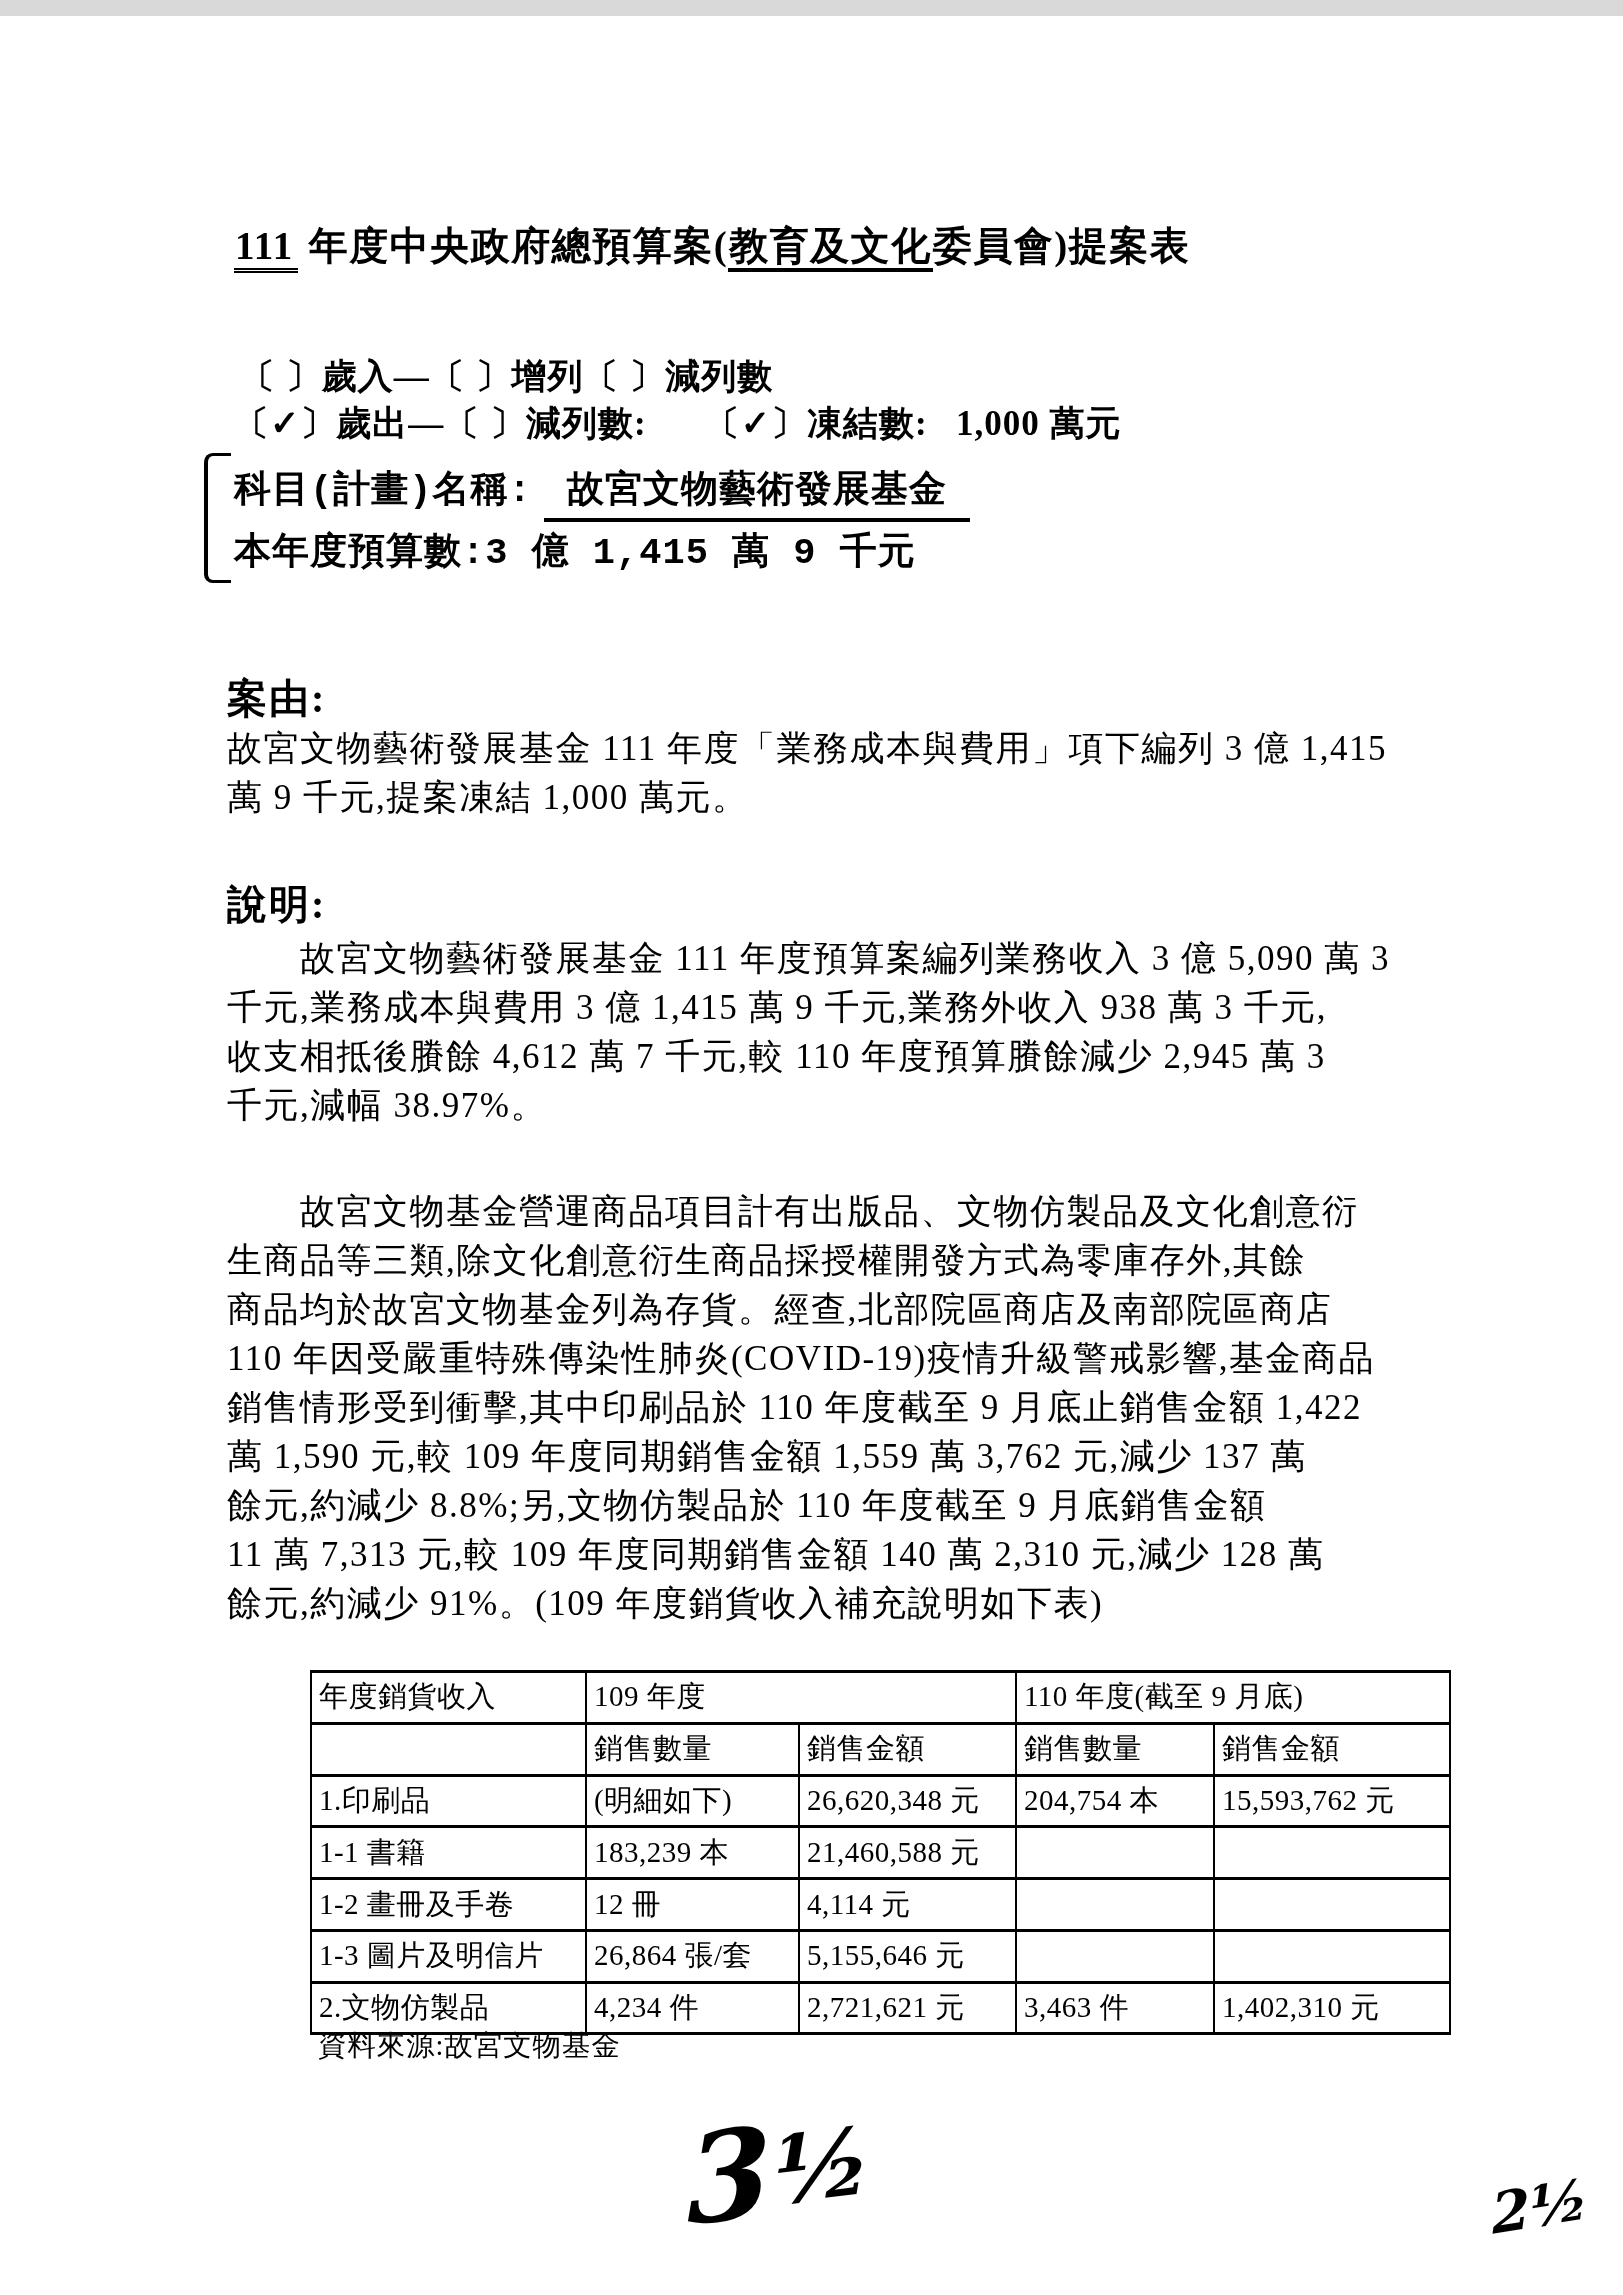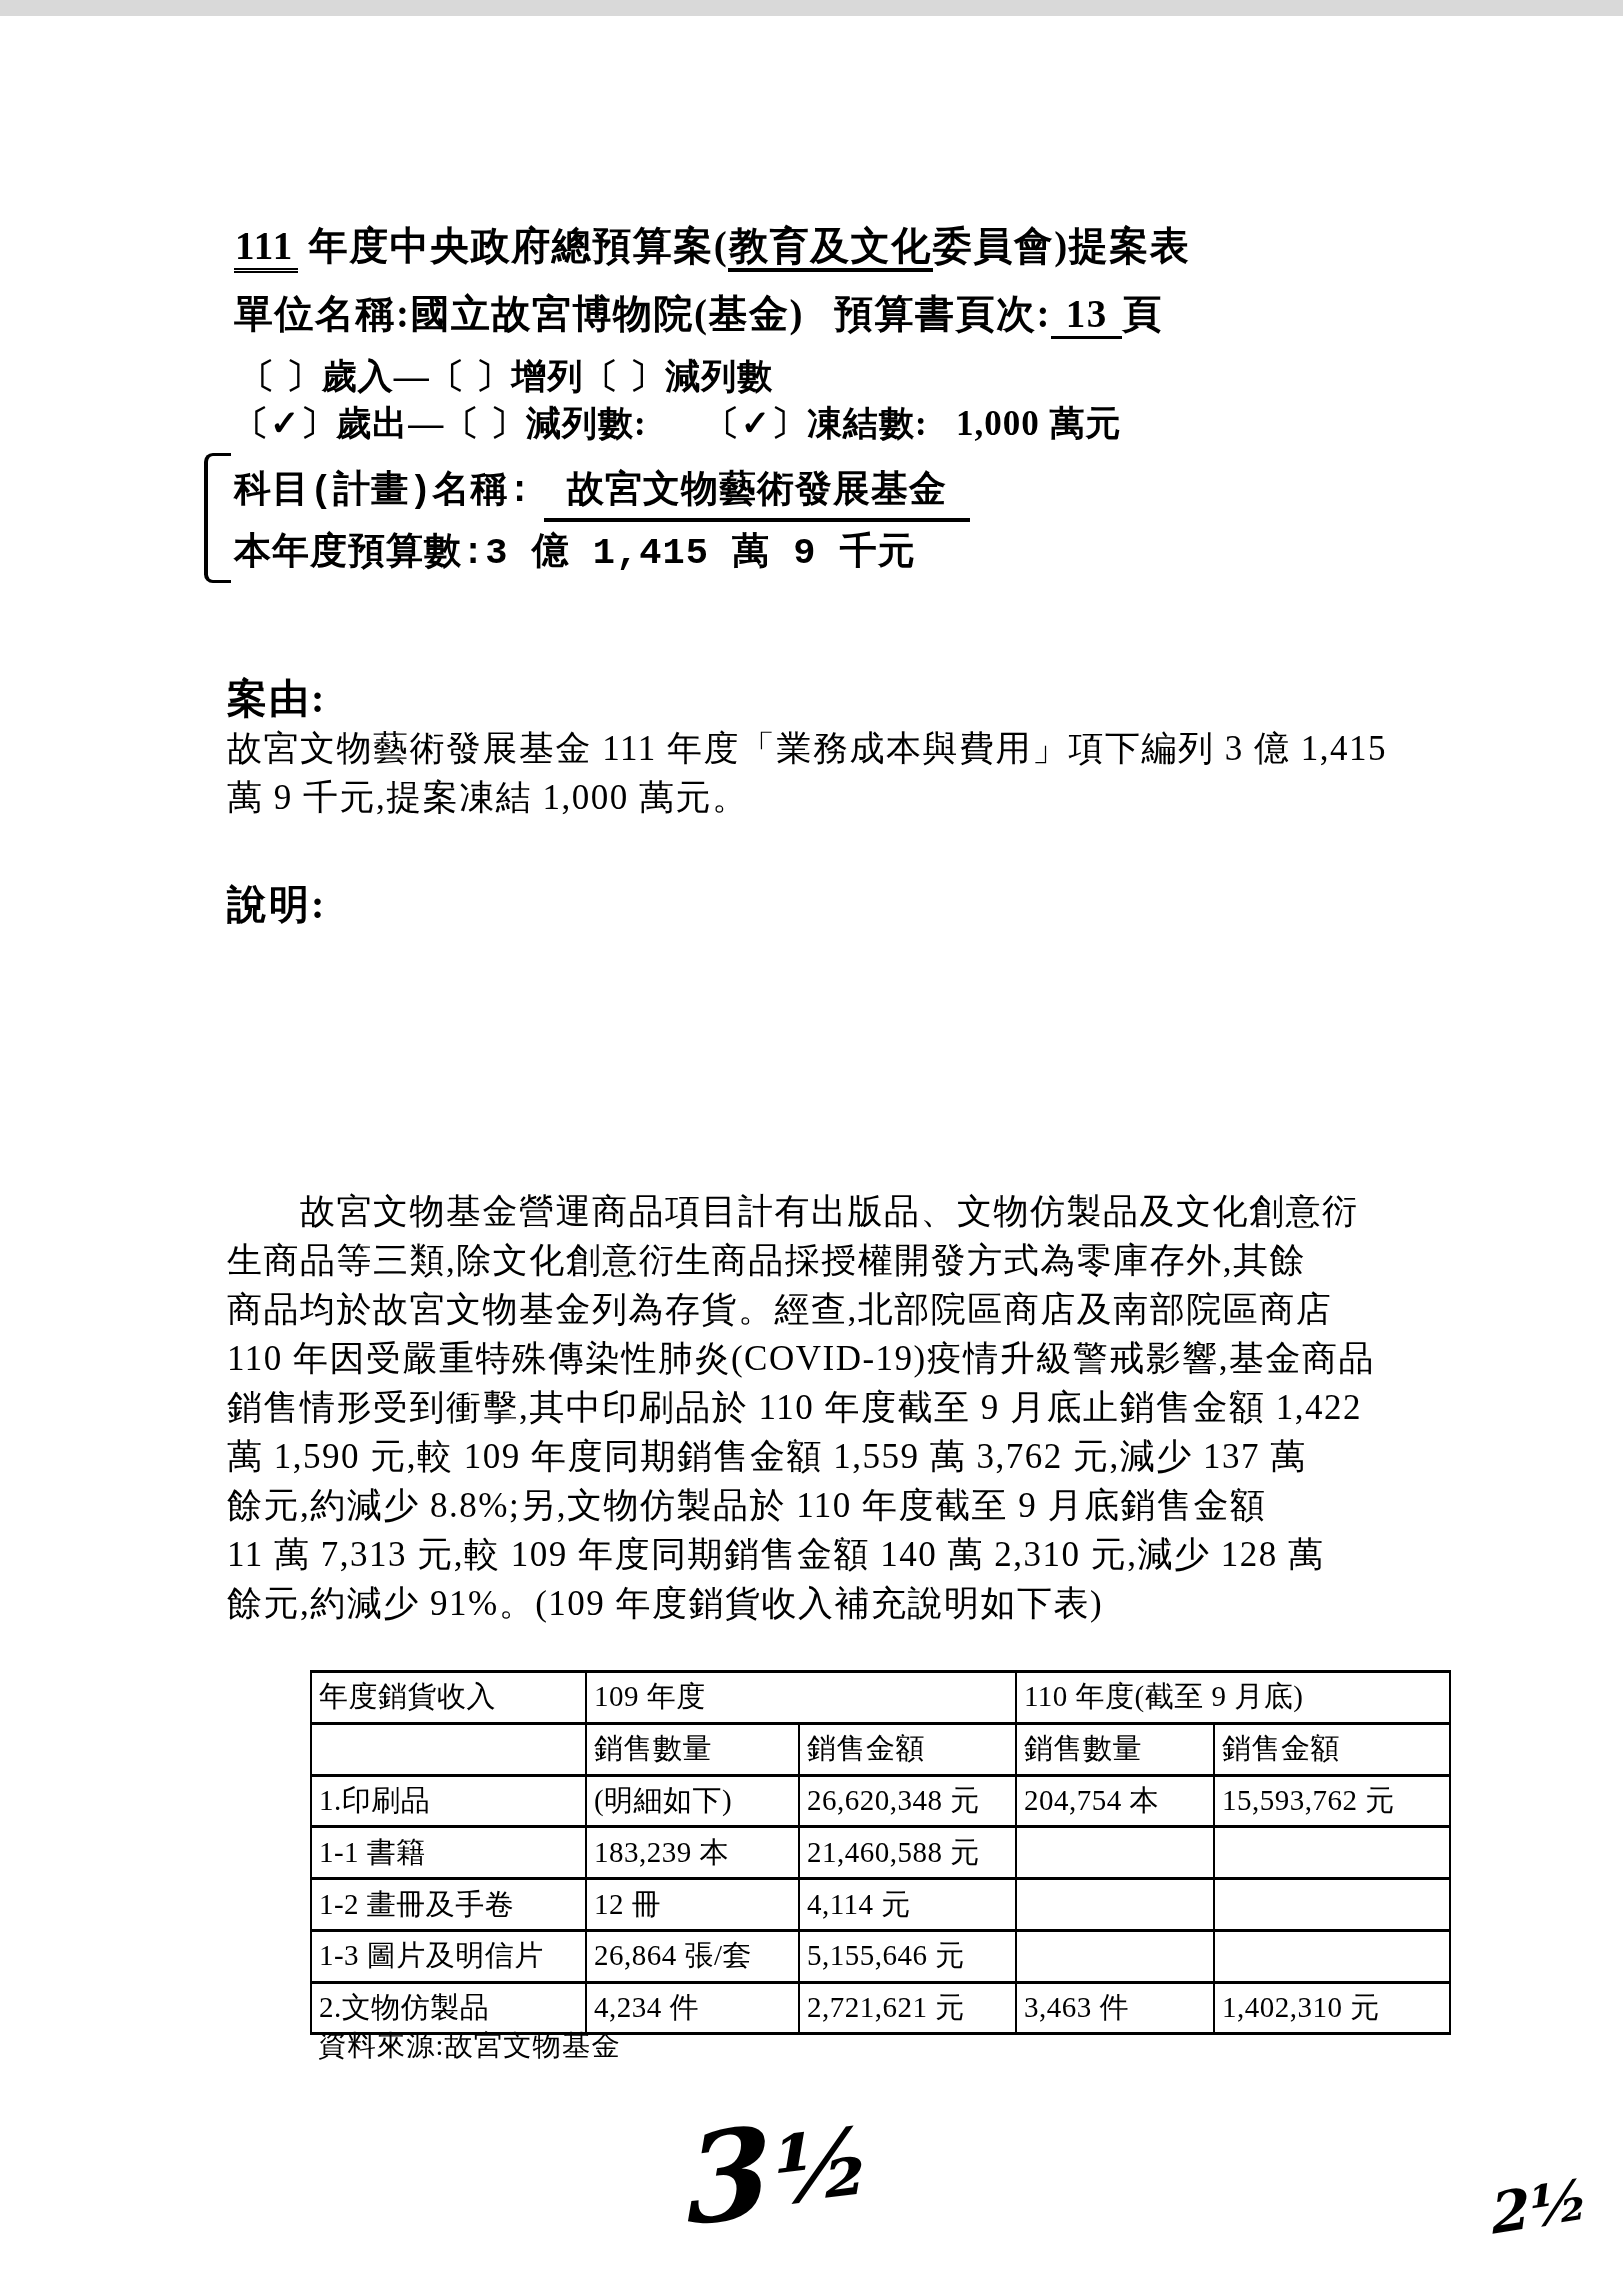--- a/index.html
+++ b/index.html
@@ -73,23 +73,20 @@
 </style>
 </head>
 <body>
 
 <div class="page">
 
   <div class="abs title">
     <span class="u-double">111</span><span> 年度中央政府總預算案(</span><span class="u-solid">教育及文化</span><span>委員會)提案表</span>
   </div>
 
-  <div class="abs unit-line">
-    <span>單位名稱:國立故宮博物院(基金)</span><span class="unit-gap">預算書頁次:</span><span class="u-pageno">13</span><span>頁</span>
-  </div>
 
   <div class="abs cb-line1">〔 〕歲入—〔 〕增列〔 〕減列數</div>
   <div class="abs cb-line2">
     <span>〔✓〕歲出—〔 〕減列數:</span><span class="cb-gap">〔✓〕凍結數:</span><span class="cb-amt">1,000 萬元</span>
   </div>
 
   <div class="abs subject-group">
     <div class="brace"></div>
     <div>
       <span>科目(計畫)名稱:</span><span class="u-subject">故宮文物藝術發展基金</span>
@@ -97,20 +94,24 @@
     <div>
       <span>本年度預算數:</span><span>3 億 1,415 萬 9 千元</span>
     </div>
   </div>
 
   <div class="abs sec-header case-header">案由:</div>
   <div class="abs case-para">故宮文物藝術發展基金 111 年度「業務成本與費用」項下編列 3 億 1,415
 萬 9 千元,提案凍結 1,000 萬元。</div>
 
   <div class="abs sec-header exp-header">說明:</div>
+  <div class="abs exp-para1">故宮文物藝術發展基金 111 年度預算案編列業務收入 3 億 5,090 萬 3
+千元,業務成本與費用 3 億 1,415 萬 9 千元,業務外收入 938 萬 3 千元,
+收支相抵後賸餘 4,612 萬 7 千元,較 110 年度預算賸餘減少 2,945 萬 3
+千元,減幅 38.97%。</div>
   <div class="abs exp-para2">故宮文物基金營運商品項目計有出版品、文物仿製品及文化創意衍
 生商品等三類,除文化創意衍生商品採授權開發方式為零庫存外,其餘
 商品均於故宮文物基金列為存貨。經查,北部院區商店及南部院區商店
 110 年因受嚴重特殊傳染性肺炎(COVID-19)疫情升級警戒影響,基金商品
 銷售情形受到衝擊,其中印刷品於 110 年度截至 9 月底止銷售金額 1,422
 萬 1,590 元,較 109 年度同期銷售金額 1,559 萬 3,762 元,減少 137 萬
 餘元,約減少 8.8%;另,文物仿製品於 110 年度截至 9 月底銷售金額
 11 萬 7,313 元,較 109 年度同期銷售金額 140 萬 2,310 元,減少 128 萬
 餘元,約減少 91%。(109 年度銷貨收入補充說明如下表)</div>
 

